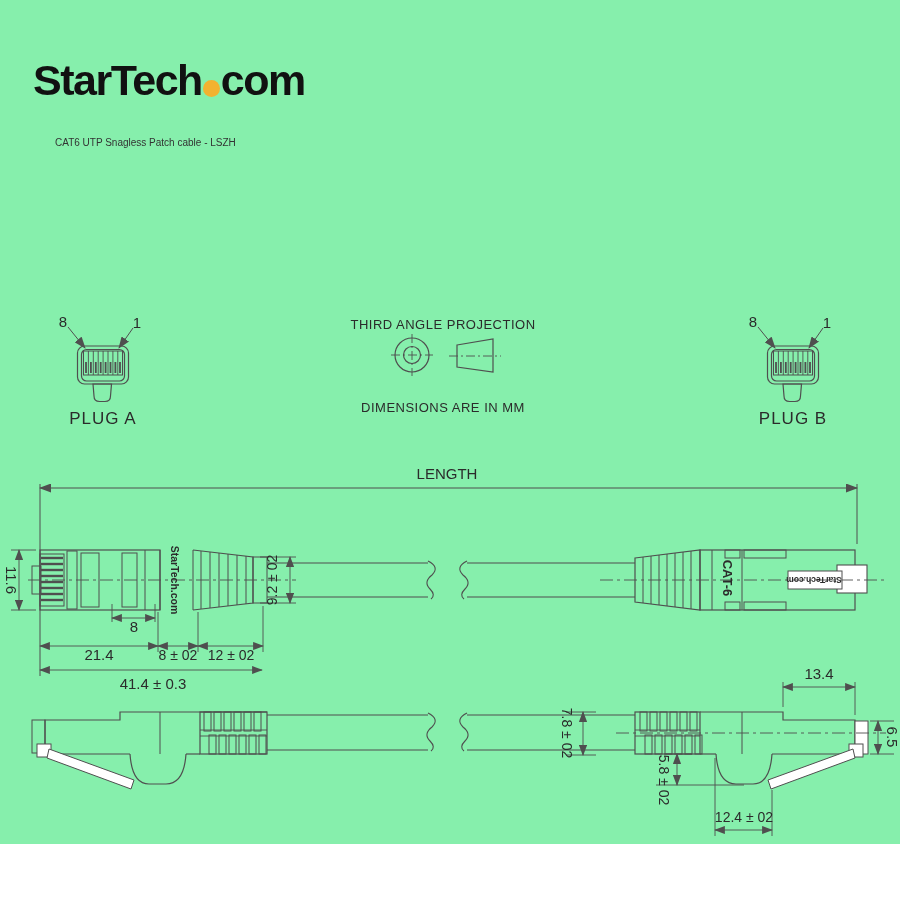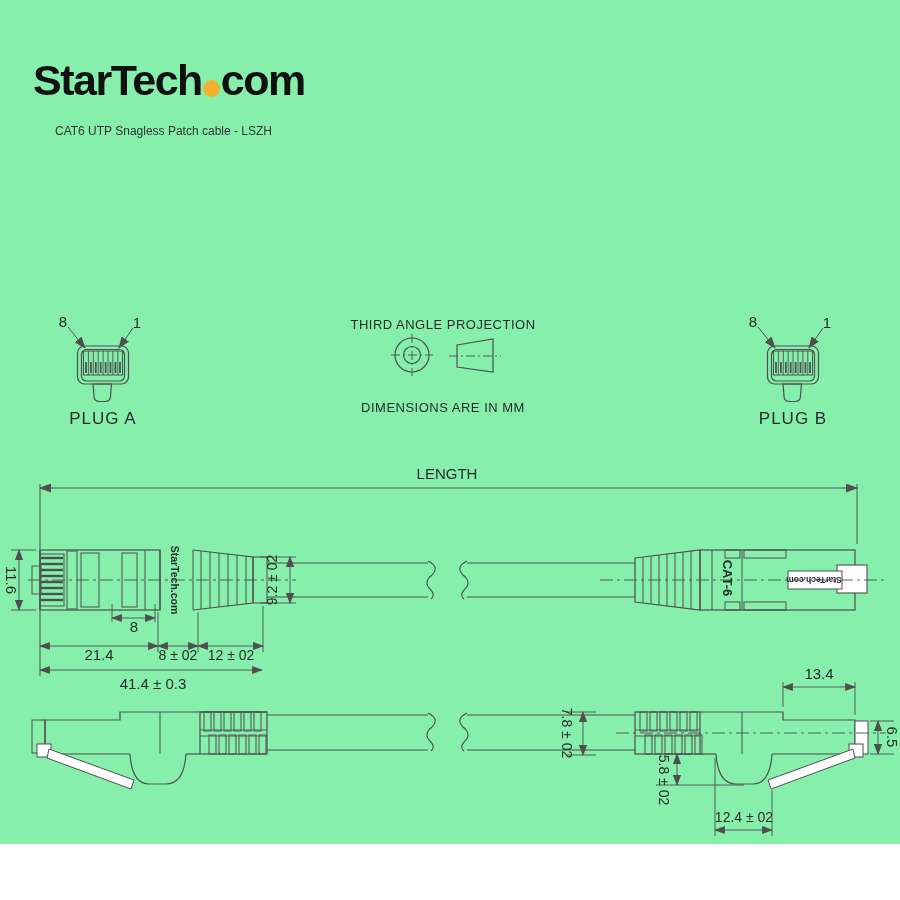--- a/index.html
+++ b/index.html
@@ -2,21 +2,21 @@
 <html><head>
 <meta charset="utf-8">
 <style>
   html,body{margin:0;padding:0;background:#fff;}
   #page{position:relative;width:900px;height:844px;background:#86efac;overflow:hidden;
         font-family:"Liberation Sans","DejaVu Sans",sans-serif;color:#2b2b2b;}
   #logo{position:absolute;left:33px;top:56px;font-size:43px;font-weight:bold;
         letter-spacing:-1.5px;color:#111;white-space:nowrap;}
   #logo .dot{display:inline-block;width:17px;height:17px;border-radius:50%;
         background:#F2B230;margin:0 1px;vertical-align:-2px;}
-  #subtitle{position:absolute;left:55px;top:124px;font-size:12px;color:#333;}
+  #subtitle{position:absolute;left:55px;top:137px;font-size:10px;color:#333;}
   svg{position:absolute;left:0;top:0;}
   svg text{fill:#2b2b2b;font-family:"Liberation Sans","DejaVu Sans",sans-serif;}
   .dim{font-size:15px;}
   .dims{font-size:14px;}
   .cap{font-size:17px;letter-spacing:1px;}
   .small{font-size:13px;letter-spacing:0.5px;}
   .mark{font-weight:bold;}
 </style>
 </head>
 <body>

